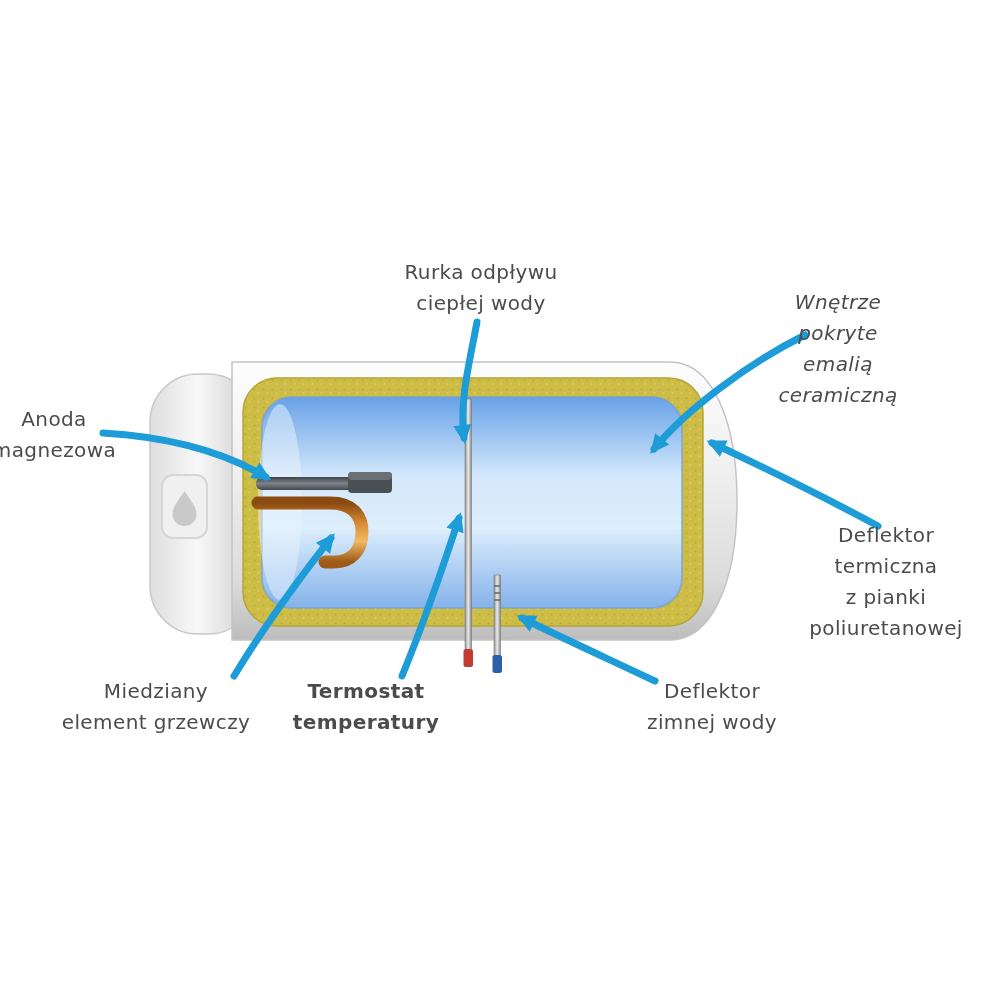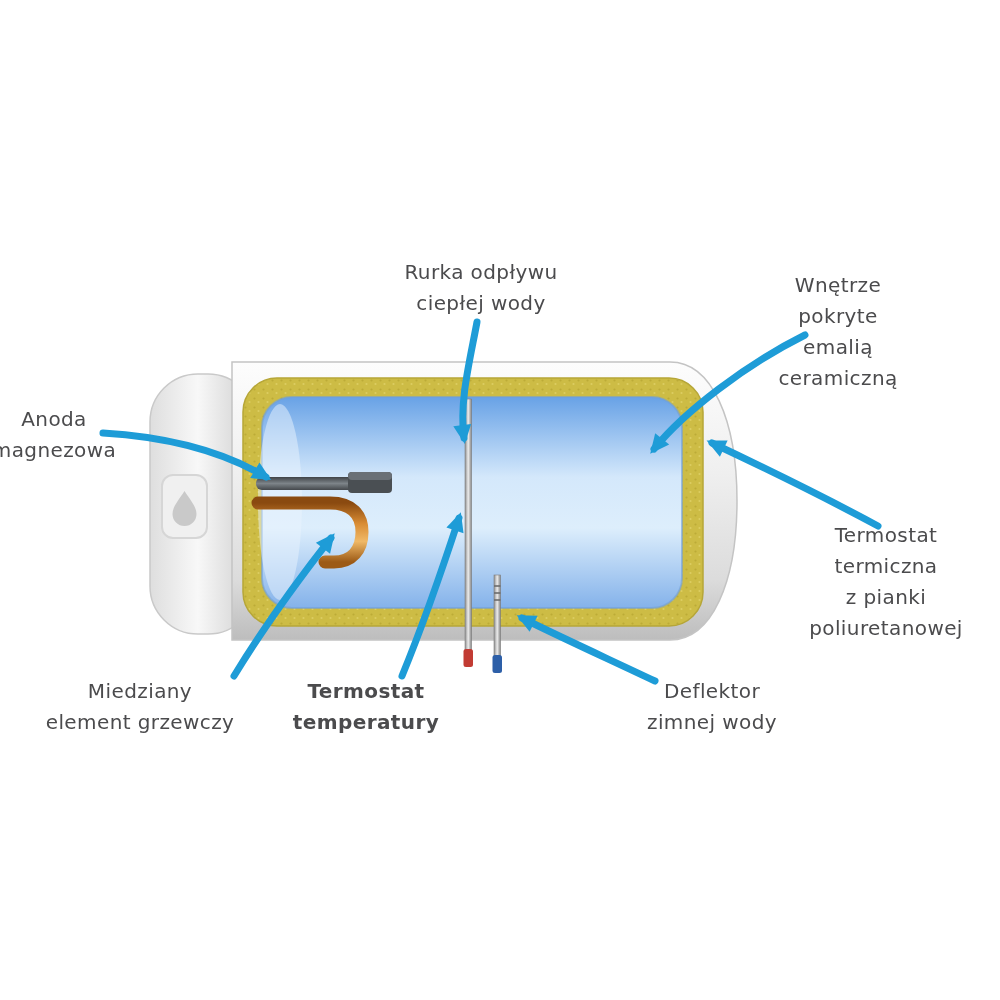--- a/index.html
+++ b/index.html
@@ -117,30 +117,30 @@
       <path d="M878,526 C815,492 748,460 712,443" marker-end="url(#arrowhead)" stroke="#1E9CD7"></path>
       <path d="M234,676 C265,625 302,575 331,538" marker-end="url(#arrowhead)" stroke="#1E9CD7"></path>
       <path d="M402,676 C425,620 444,564 459,518" marker-end="url(#arrowhead)" stroke="#1E9CD7"></path>
       <path d="M655,681 C602,656 556,635 522,618" marker-end="url(#arrowhead)" stroke="#1E9CD7"></path>
     </g>
   </svg>
 
   <div class="label" style="left:481px; top:257px;">Rurka odpływu
 ciepłej wody</div>
 
-  <div class="label" style="left:838px; top:270px;">Wnętrze pokryte
+  <div class="label" style="left:838px; top:287px;font-style:italic;">Wnętrze pokryte
 emalią ceramiczną</div>
 
   <div class="label" style="left:54px; top:404px;">Anoda
 magnezowa</div>
 
-  <div class="label" style="left:886px; top:520px;">Termostat termiczna
+  <div class="label" style="left:886px; top:520px;">Deflektor termiczna
 z pianki poliuretanowej</div>
 
-  <div class="label" style="left:140px; top:676px;">Miedziany
+  <div class="label" style="left:156px; top:676px;">Miedziany
 element grzewczy</div>
 
   <div class="label" style="left:366px; top:676px;font-weight:bold;">Termostat
 temperatury</div>
 
   <div class="label" style="left:712px; top:676px;text-align:center;">Deflektor
 zimnej wody</div>
 
 </div>
 

